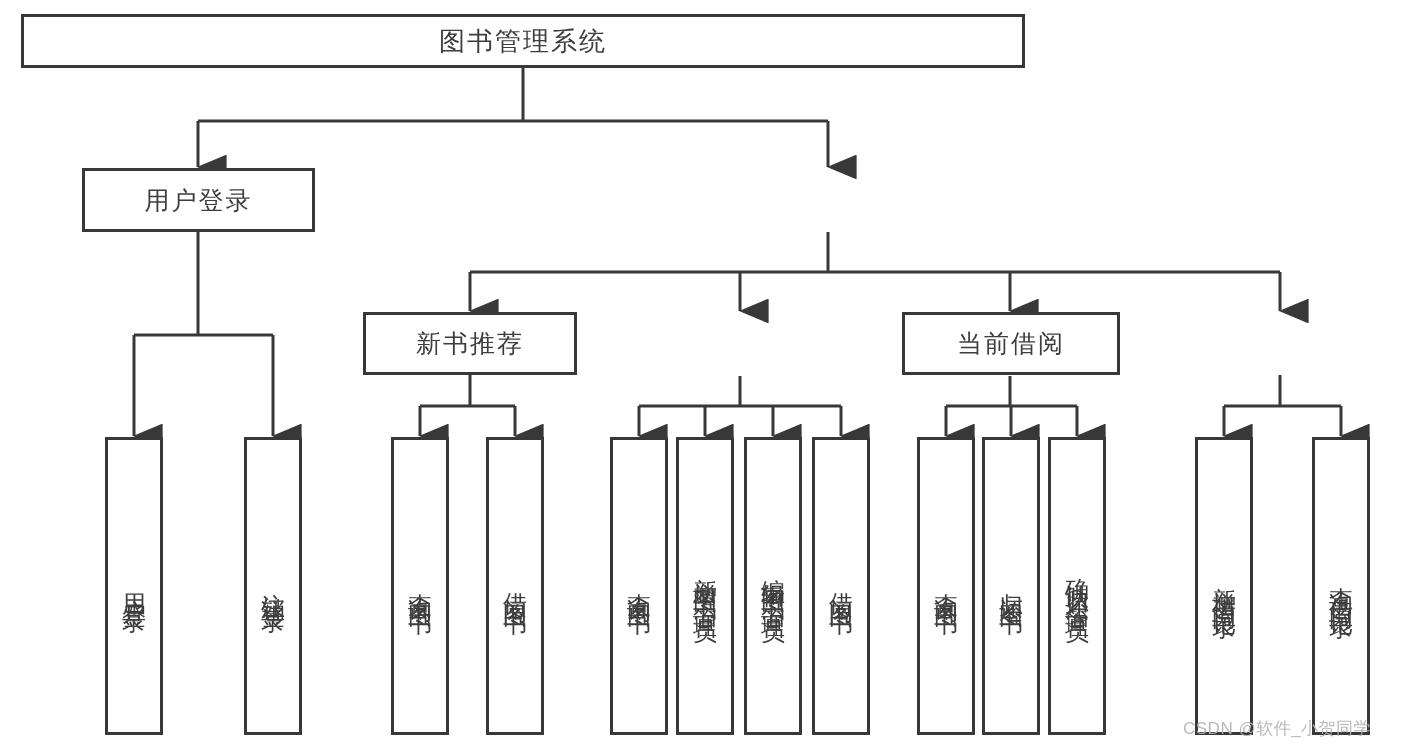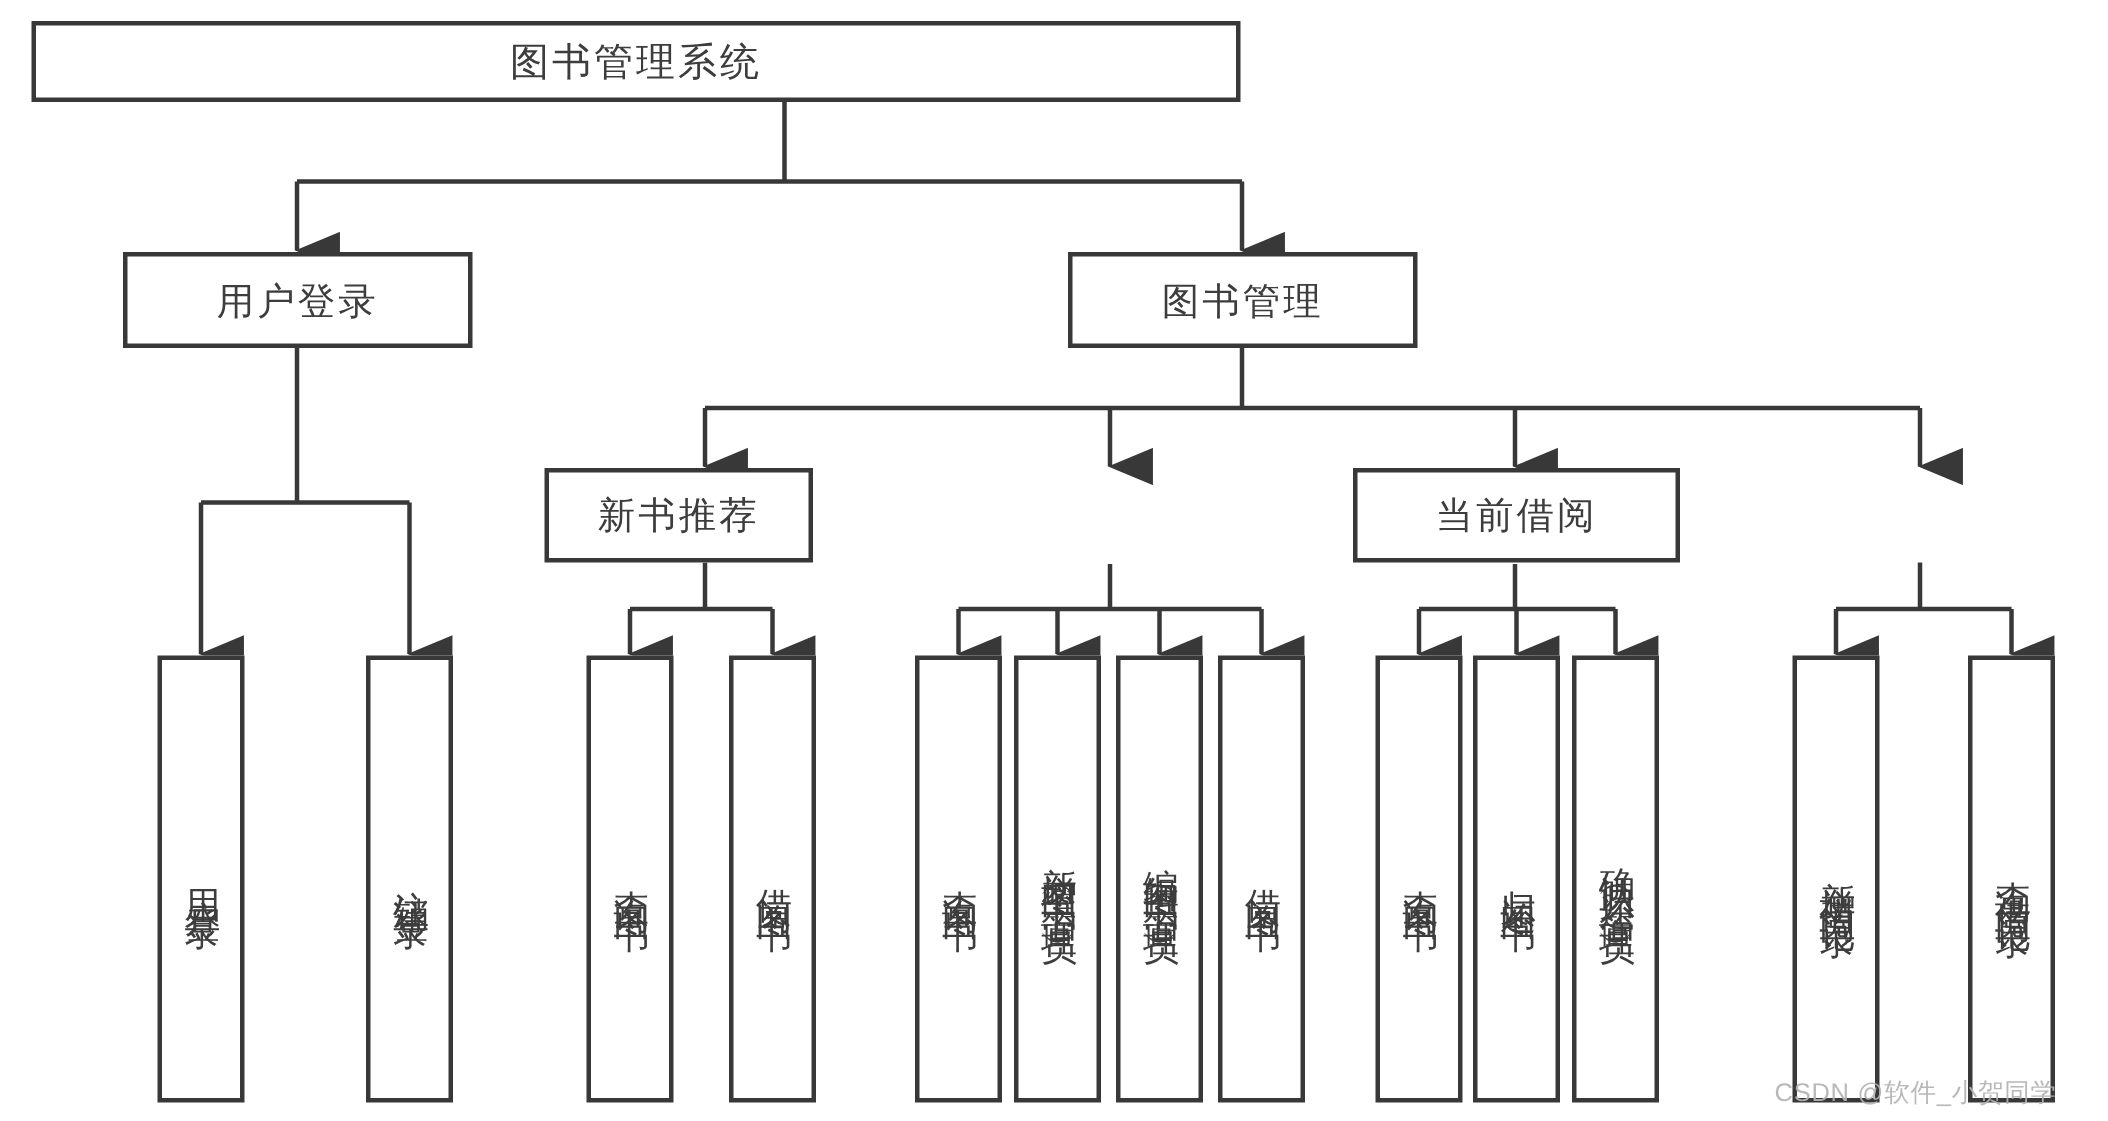--- a/index.html
+++ b/index.html
@@ -78,32 +78,29 @@
       <line x1="773" y1="406" x2="773" y2="436" marker-end="url(#arw)"></line>
       <line x1="841" y1="406" x2="841" y2="436" marker-end="url(#arw)"></line>
       <line x1="946" y1="406" x2="946" y2="436" marker-end="url(#arw)"></line>
       <line x1="1011" y1="406" x2="1011" y2="436" marker-end="url(#arw)"></line>
       <line x1="1077" y1="406" x2="1077" y2="436" marker-end="url(#arw)"></line>
       <line x1="1224" y1="406" x2="1224" y2="436" marker-end="url(#arw)"></line>
       <line x1="1341" y1="406" x2="1341" y2="436" marker-end="url(#arw)"></line>
     </g>
   </svg>
 
-  <div class="node h root" style="left:21px;top:14px;width:806px;height:54px">
+  <div class="node h root" style="left:21px;top:14px;width:1004px;height:54px">
     <span>图书管理系统</span>
   </div>
 
   <div class="node h" style="left:82px;top:168px;width:233px;height:64px">
     <span>用户登录</span>
   </div>
-  <div class="node h" style="left:712px;top:168px;width:233px;height:64px">
-    <span>图书管理</span>
-  </div>
 
-  <div class="node h" style="left:363px;top:312px;width:179px;height:63px">
+  <div class="node h" style="left:363px;top:312px;width:214px;height:63px">
     <span>新书推荐</span>
   </div>
   <div class="node h" style="left:902px;top:312px;width:218px;height:63px">
     <span>当前借阅</span>
   </div>
 
   <div class="node v" style="left:105px">
     <span class="vt">用户登录</span>
   </div>
   <div class="node v" style="left:244px">

